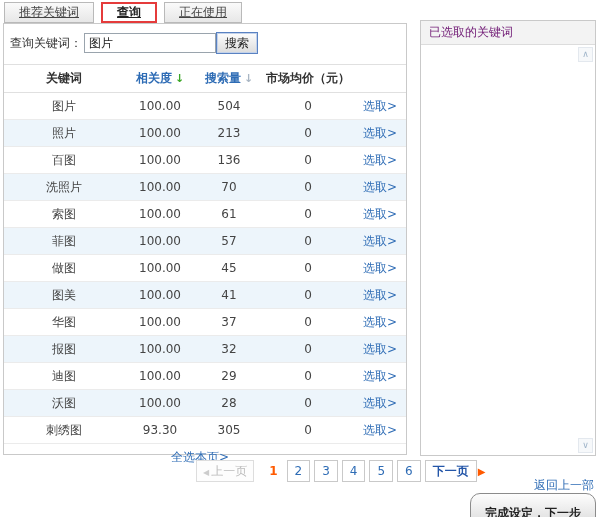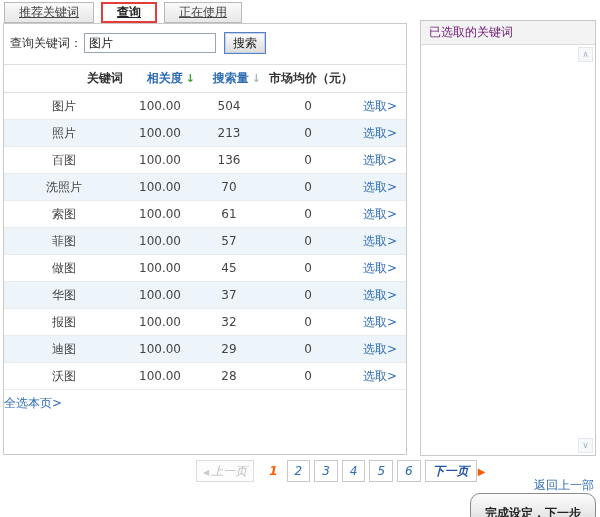--- a/index.html
+++ b/index.html
@@ -27,46 +27,46 @@
     box-sizing:border-box;border:1px solid #c9c9c9;background:#fff;
   }
   .form-row{height:30px;padding:8px 6px 2px 6px;}
   .form-row label{color:#333;}
   .query-input{
     box-sizing:border-box;width:132px;height:20px;margin-left:2px;
     border:1px solid #9aa4ad;padding:1px 4px;font-size:12px;
     font-family:inherit;color:#222;vertical-align:middle;
   }
   .search-btn{
-    box-sizing:border-box;height:22px;margin-left:8px;padding:0 8px;
+    box-sizing:border-box;height:22px;margin-left:0;padding:0 8px;
     font-size:12px;font-family:inherit;color:#222;vertical-align:middle;
     background:linear-gradient(#fdfdfd,#dcdcdc);
     border:1px solid #5a82c2;box-shadow:0 0 0 1px #c3d2ea inset;
     cursor:pointer;
   }
   
   table{width:100%;border-collapse:collapse;table-layout:fixed;}
   col.c-kw{width:120px;}col.c-rel{width:72px;}col.c-vol{width:66px;}
   col.c-price{width:92px;}col.c-sel{width:52px;}
   thead th{
     height:25px;border-top:1px solid #e0e0e0;border-bottom:1px solid #e0e0e0;
-    font-weight:bold;text-align:right;color:#333;background:#fff;
+    font-weight:bold;text-align:center;color:#333;background:#fff;
   }
   tbody td{
     height:24px;text-align:center;border-bottom:1px solid #ebebeb;
     color:#444;overflow:hidden;white-space:nowrap;
   }
   tbody tr:nth-child(even){background:#edf5fb;}
   .link{color:#2e6cb5;text-decoration:none;cursor:pointer;}
   .sort-icon{font-weight:bold;font-size:11px;margin-left:3px;}
   .sort-active{color:#3aa625;}
   .sort-inactive{color:#a9b6c4;}
-  .select-all-row{height:26px;line-height:26px;text-align:left;padding-right:10px;}
-  
-  .pagination{position:absolute;left:196px;top:460px;width:211px;text-align:right;white-space:nowrap;font-style:italic;}
+  .select-all-row{height:26px;line-height:26px;text-align:center;padding-right:10px;}
+  
+  .pagination{position:absolute;left:196px;top:460px;width:211px;text-align:right;white-space:nowrap;}
   .pg-prev{
     display:inline-block;box-sizing:border-box;height:22px;line-height:20px;
     border:1px solid #ddd;color:#bbb;padding:0 6px;margin-right:6px;background:#fdfdfd;
   }
   .pg-prev .arrow{font-size:8px;margin-right:2px;color:#ccc;}
   .page{display:inline-block;box-sizing:border-box;height:22px;line-height:20px;margin-left:4px;}
   .page.current{color:#ff5a00;font-weight:bold;padding:0 4px;border:1px solid transparent;}
   .page.pnum{border:1px solid #c9c9c9;color:#2e6cb5;padding:0 7px;cursor:pointer;background:#fff;}
   .pg-next{
     display:inline-block;box-sizing:border-box;height:22px;line-height:20px;margin-left:4px;
@@ -172,20 +172,27 @@
           <td><span class="link">选取&gt;</span></td>
         </tr>
         <tr>
           <td>做图</td>
           <td>100.00</td>
           <td>45</td>
           <td>0</td>
           <td><span class="link">选取&gt;</span></td>
         </tr>
         <tr>
+          <td>图美</td>
+          <td>100.00</td>
+          <td>41</td>
+          <td>0</td>
+          <td><span class="link">选取&gt;</span></td>
+        </tr>
+        <tr>
           <td>华图</td>
           <td>100.00</td>
           <td>37</td>
           <td>0</td>
           <td><span class="link">选取&gt;</span></td>
         </tr>
         <tr>
           <td>报图</td>
           <td>100.00</td>
           <td>32</td>
@@ -196,20 +203,27 @@
           <td>迪图</td>
           <td>100.00</td>
           <td>29</td>
           <td>0</td>
           <td><span class="link">选取&gt;</span></td>
         </tr>
         <tr>
           <td>沃图</td>
           <td>100.00</td>
           <td>28</td>
+          <td>0</td>
+          <td><span class="link">选取&gt;</span></td>
+        </tr>
+        <tr>
+          <td>刺绣图</td>
+          <td>93.30</td>
+          <td>305</td>
           <td>0</td>
           <td><span class="link">选取&gt;</span></td>
         </tr>
       </tbody>
   </table>
 
   <div class="select-all-row">
     <span class="link">全选本页&gt;</span>
   </div>
 </div>

